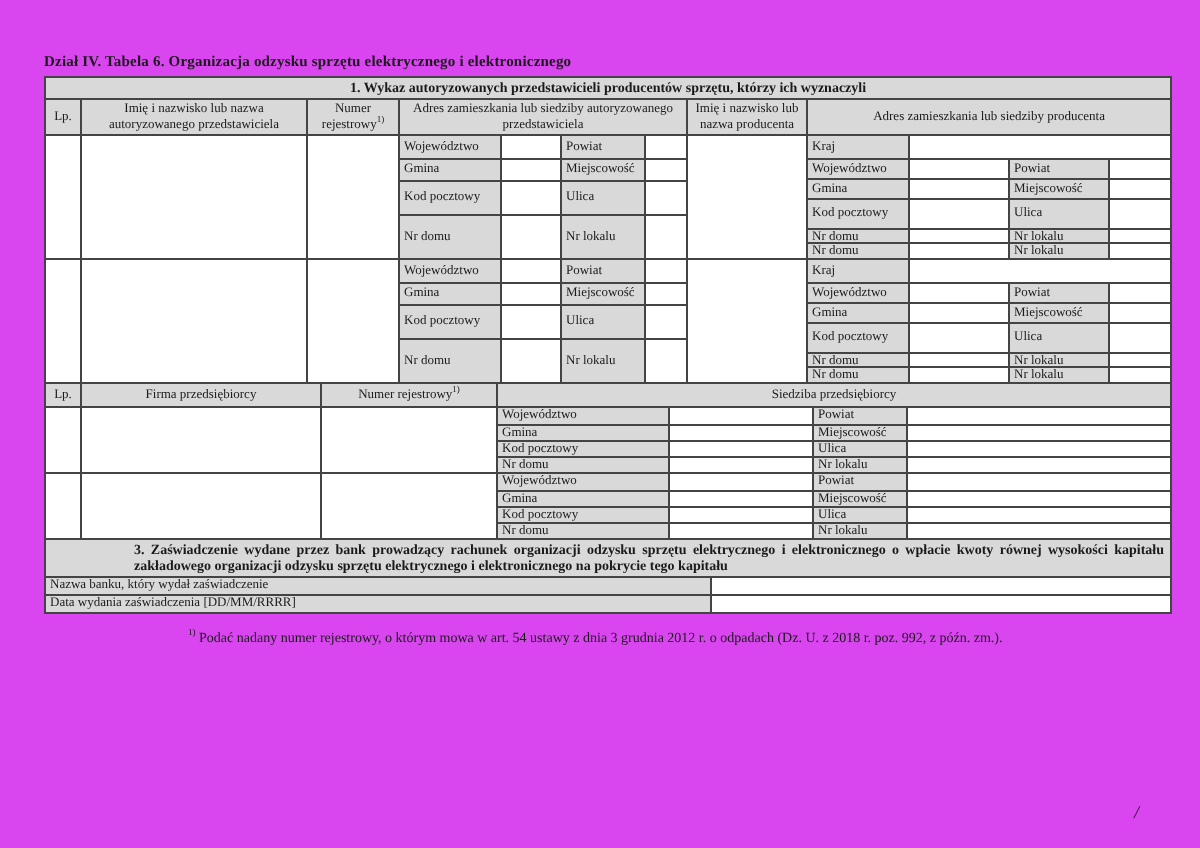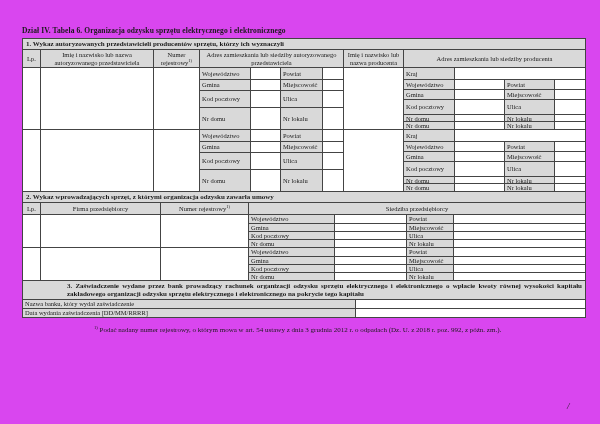--- a/index.html
+++ b/index.html
@@ -10,21 +10,21 @@
     font-family: "Liberation Serif", serif; color: #1a1a1a; overflow: hidden;
   }
   .doc { position: absolute; left: 22px; top: 26px; width: 563px; }
   .title { font-size: 7.5px; font-weight: bold; margin-bottom: 3px; letter-spacing: 0.1px; }
   table { border-collapse: collapse; table-layout: fixed; width: 563px; }
   table + table { margin-top: -1px; }
   th, td {
     border: 1px solid var(--bc); font-size: 6.5px; font-weight: normal;
     padding: 0 2px; line-height: 1.15; vertical-align: middle; overflow: hidden;
   }
-  .bar { background: var(--gray); font-weight: bold; font-size: 7px; text-align: left; padding: 1px 3px; }
+  .bar { background: var(--gray); font-weight: bold; font-size: 7px; text-align: center; padding: 1px 3px; }
   .bar.justify { text-align: justify; padding-left: 44px; }
   .hdr { background: var(--gray); text-align: center; padding: 1px; }
   .val { background: #ffffff; }
   td.addr { padding: 0; vertical-align: top; }
   .agrid { display: grid; width: 100%; }
   .agrid > div {
     border-left: 1px solid var(--bc); border-top: 1px solid var(--bc);
     font-size: 6.5px; line-height: 1.1; padding: 0 2px; display: flex; align-items: center; overflow: hidden;
   }
   .agrid > div.c0 { border-left: none; }
@@ -178,23 +178,20 @@
     </table>
 
     <table>
       <colgroup>
         <col style="width:18px">
           <col style="width:120px">
           <col style="width:88px">
           <col style="width:337px">
       </colgroup>
       <tbody>
-          <tr>
-        <th colspan="4" class="bar">2. Wykaz wprowadzających sprzęt, z którymi organizacja odzysku zawarła umowy</th>
-      </tr>
       <tr style="height:12px">
         <th class="hdr">Lp.</th>
         <th class="hdr">Firma przedsiębiorcy</th>
         <th class="hdr"><span>Numer rejestrowy</span><sup>1)</sup></th>
         <th class="hdr">Siedziba przedsiębiorcy</th>
       </tr>
       </tbody>
         <tbody id="s2-body">
           <tr style="height: 33px;">
             <td class="val"></td>

